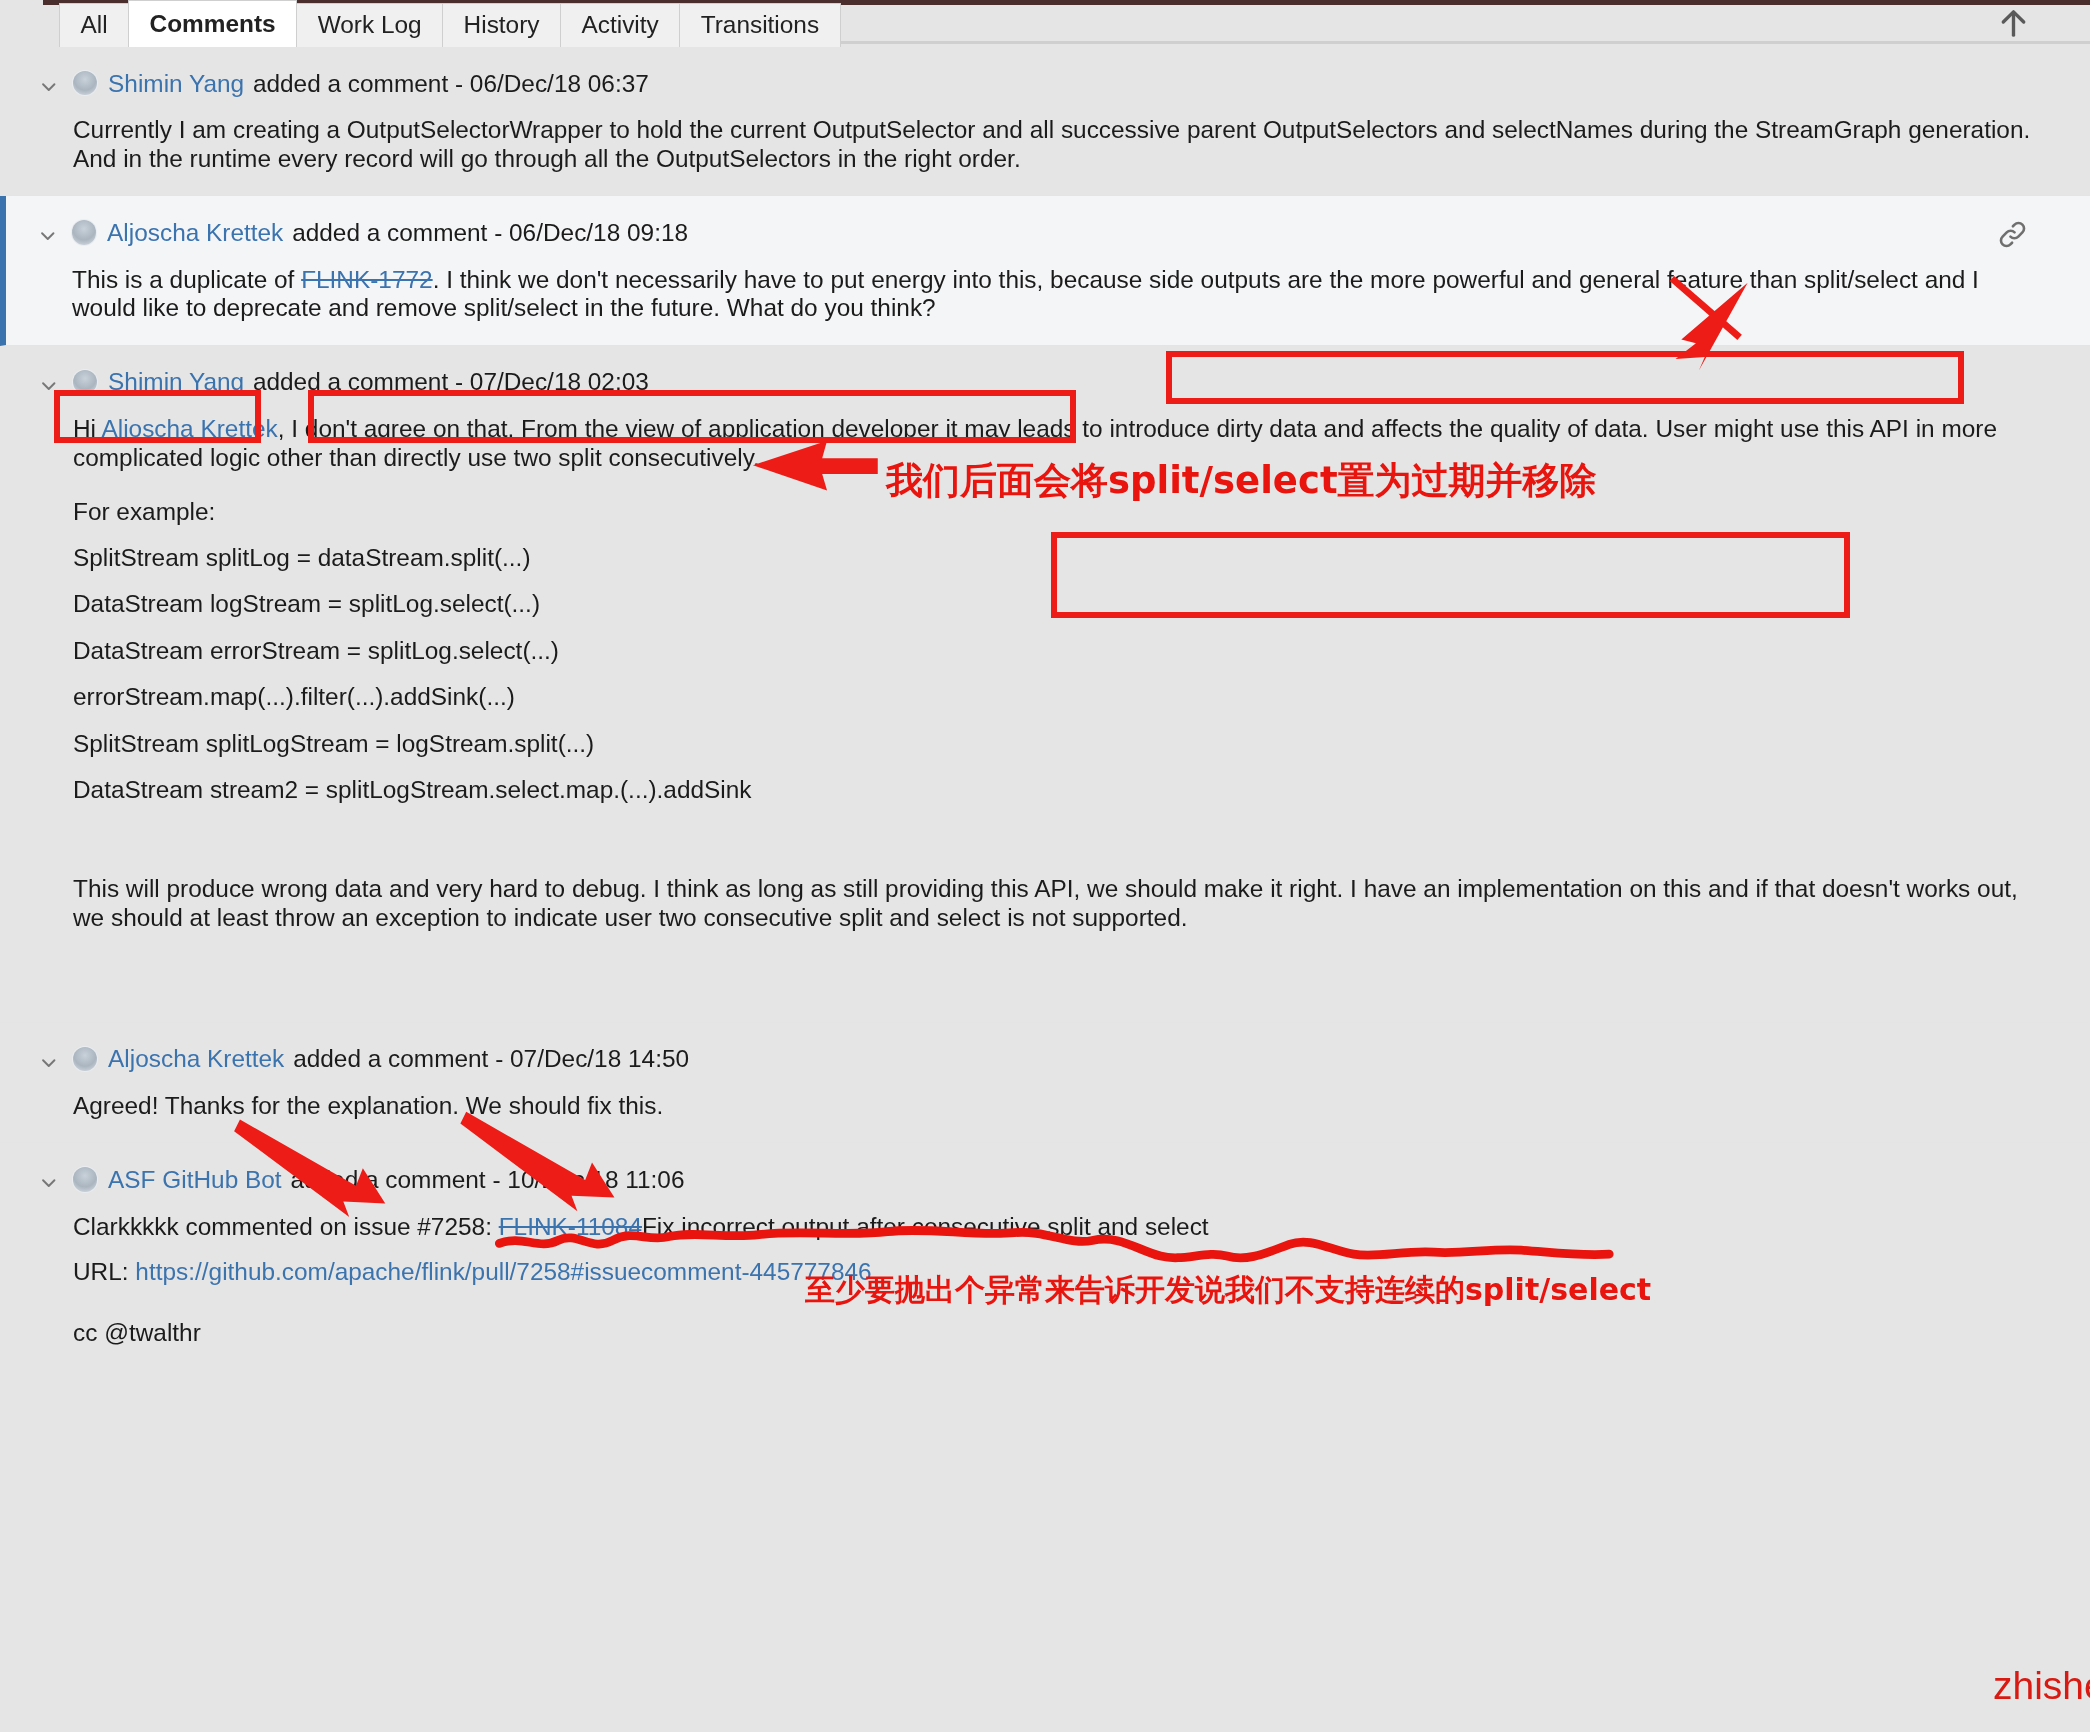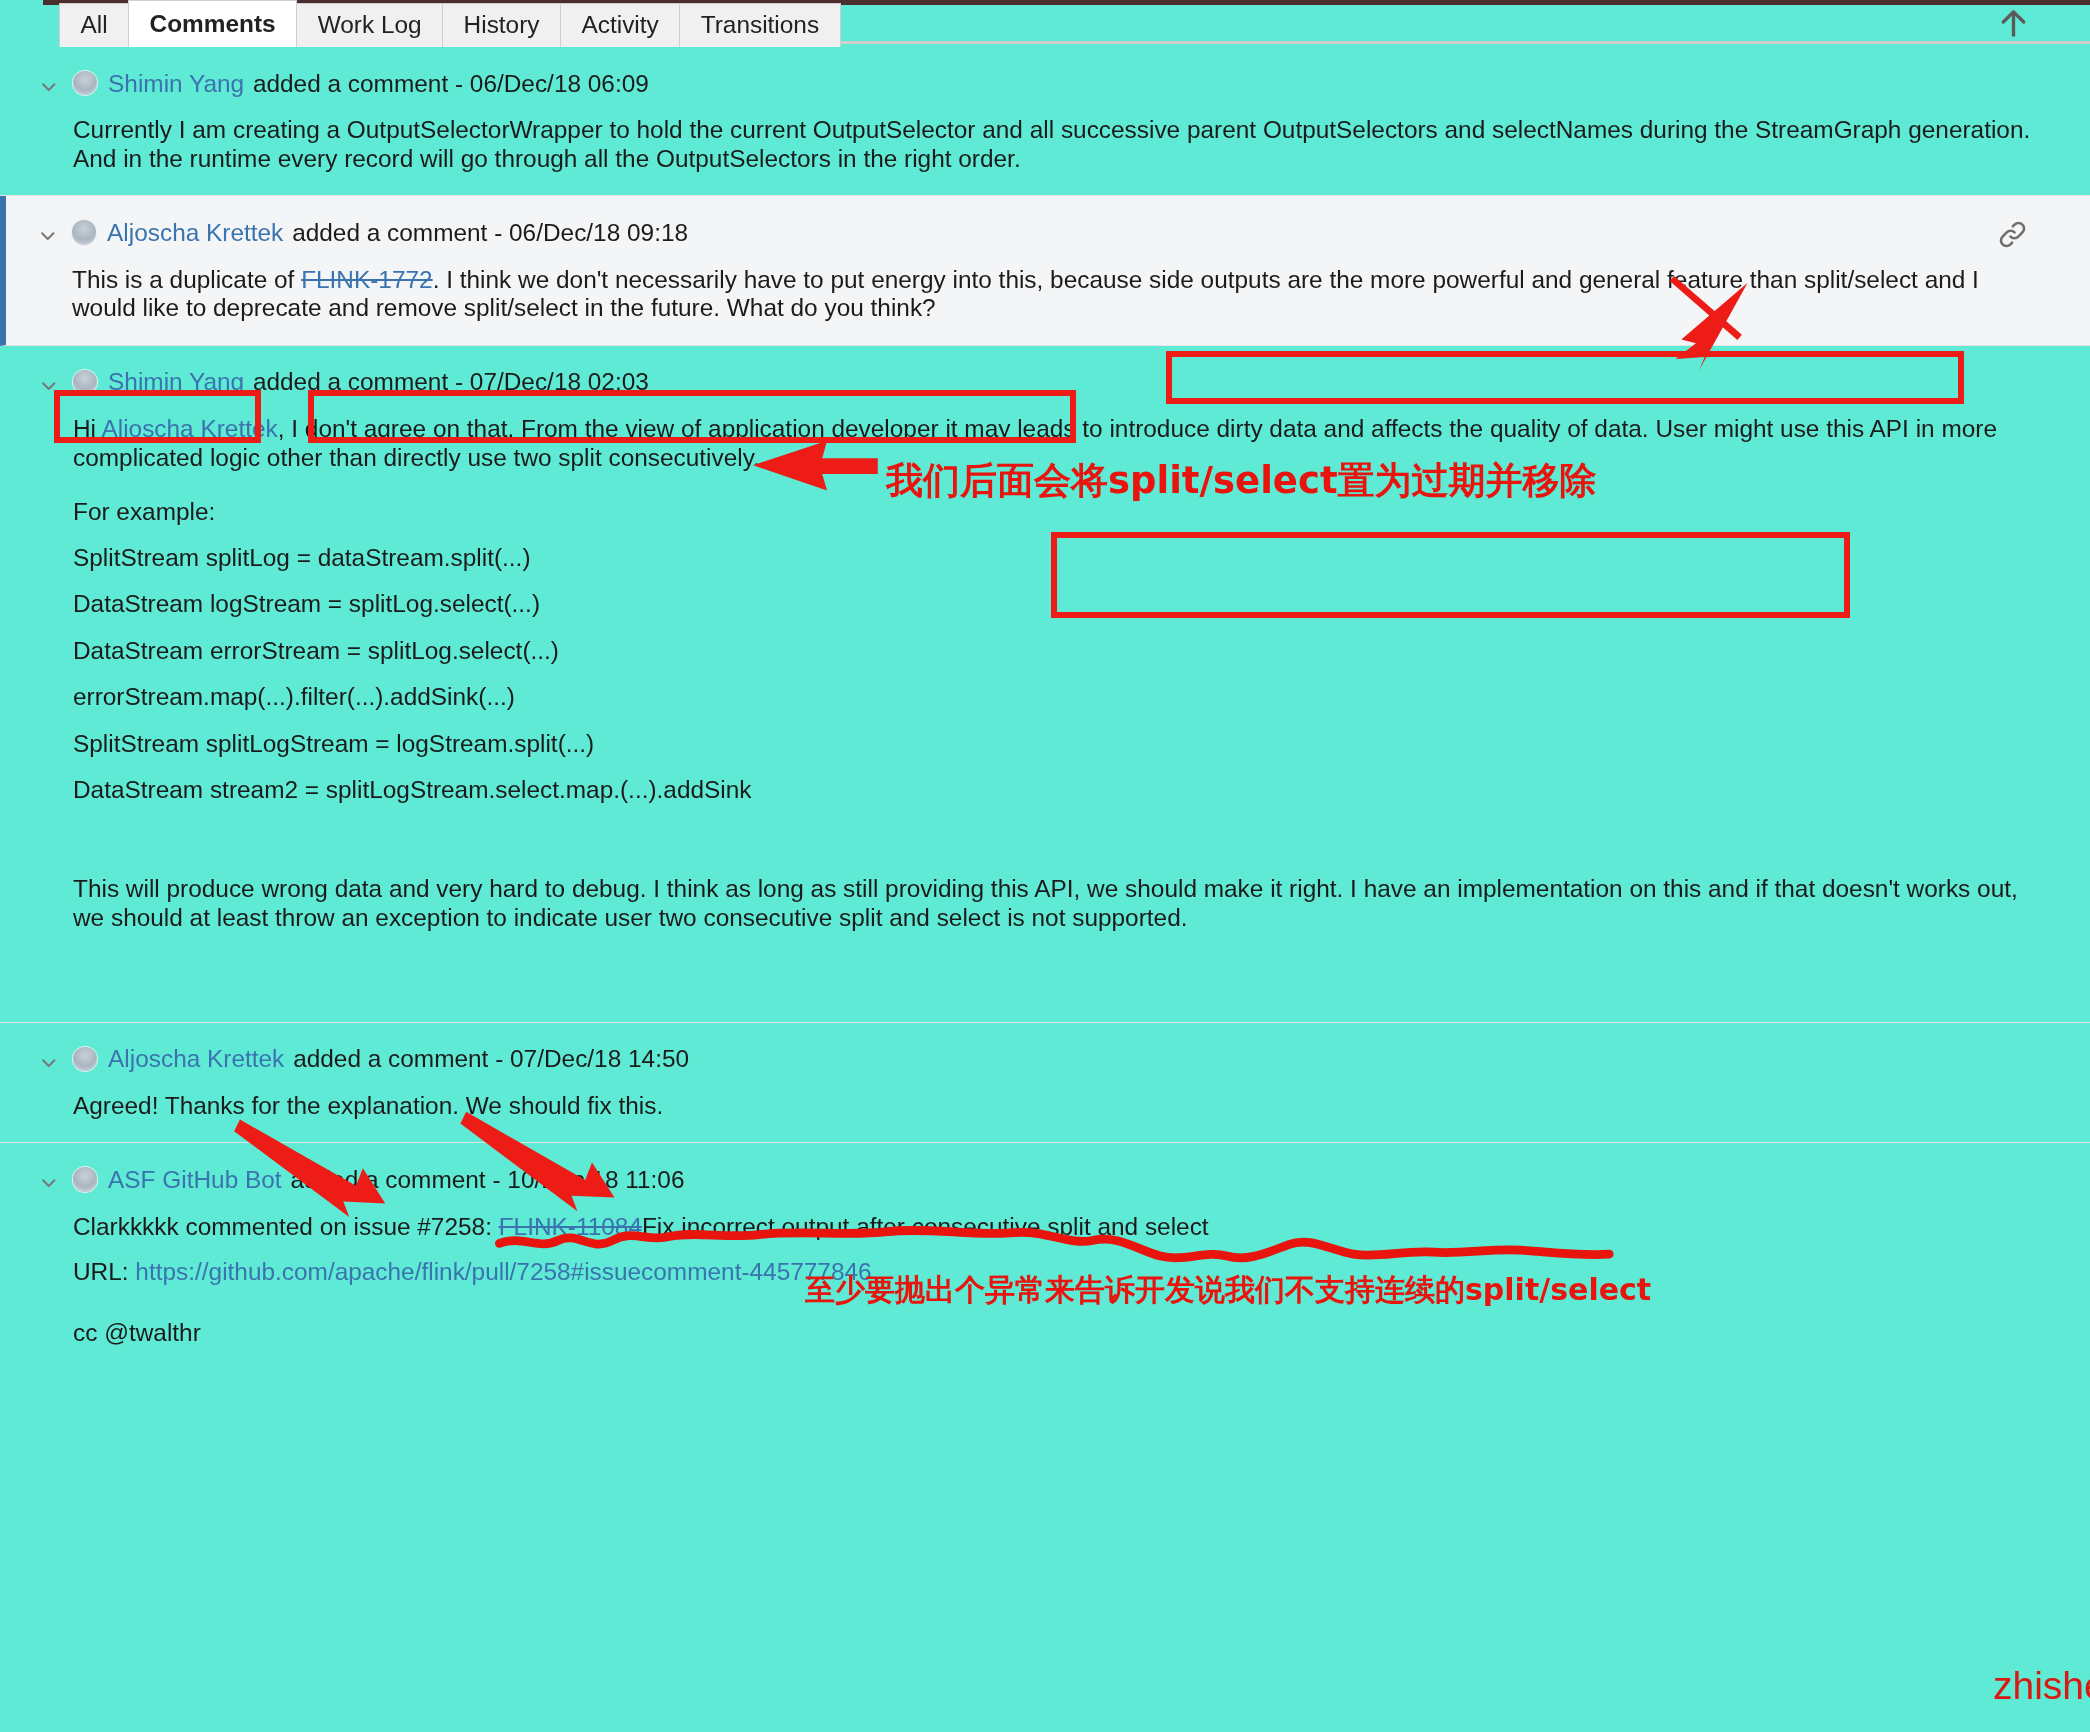--- a/index.html
+++ b/index.html
@@ -5,21 +5,21 @@
   * { box-sizing: border-box; }
   html, body {
     margin: 0; padding: 0;
     background: #ffffff;
     font-family: "Liberation Sans", "DejaVu Sans", sans-serif;
   }
   #page {
     position: relative;
     width: 2091px;
     height: 1732px;
-    background: #5eead4;
+    background: #e5e5e5;
     overflow: hidden;
   }
 
   
   .top-strip {
     position: absolute;
     left: 43px; top: 0; width: 2048px; height: 4.9px;
     background: #4a2e2e;
   }
 
@@ -210,21 +210,21 @@
 
     <div class="comment">
       <div class="chdr">
         <span class="caret">
           <svg viewBox="0 0 24 24" width="19.5" height="19.5" fill="none" stroke="#777" stroke-width="2.4" stroke-linecap="round" stroke-linejoin="round">
               <polyline points="5,9 12,16 19,9"></polyline>
             </svg>
         </span>
         <span class="avatar"></span>
         <span class="author">Shimin Yang</span>
-        <span class="meta">added a comment - 06/Dec/18 06:09</span>
+        <span class="meta">added a comment - 06/Dec/18 06:37</span>
       </div>
       <div class="cbody">
         <p>Currently I am creating a OutputSelectorWrapper to hold the current OutputSelector and all successive parent OutputSelectors and selectNames during the StreamGraph generation. And in the runtime every record will go through all the OutputSelectors in the right order.</p>
       </div>
     </div>
 
     <div class="comment highlight">
       <div class="permalink">
         <svg viewBox="0 0 24 24" width="33" height="33" fill="none" stroke="#6f6f6f" stroke-width="1.9" stroke-linecap="round" stroke-linejoin="round">
           <path d="M10.5 13.5a4 4 0 0 0 5.7 0l3-3a4 4 0 0 0-5.7-5.7l-1.2 1.2"></path>

